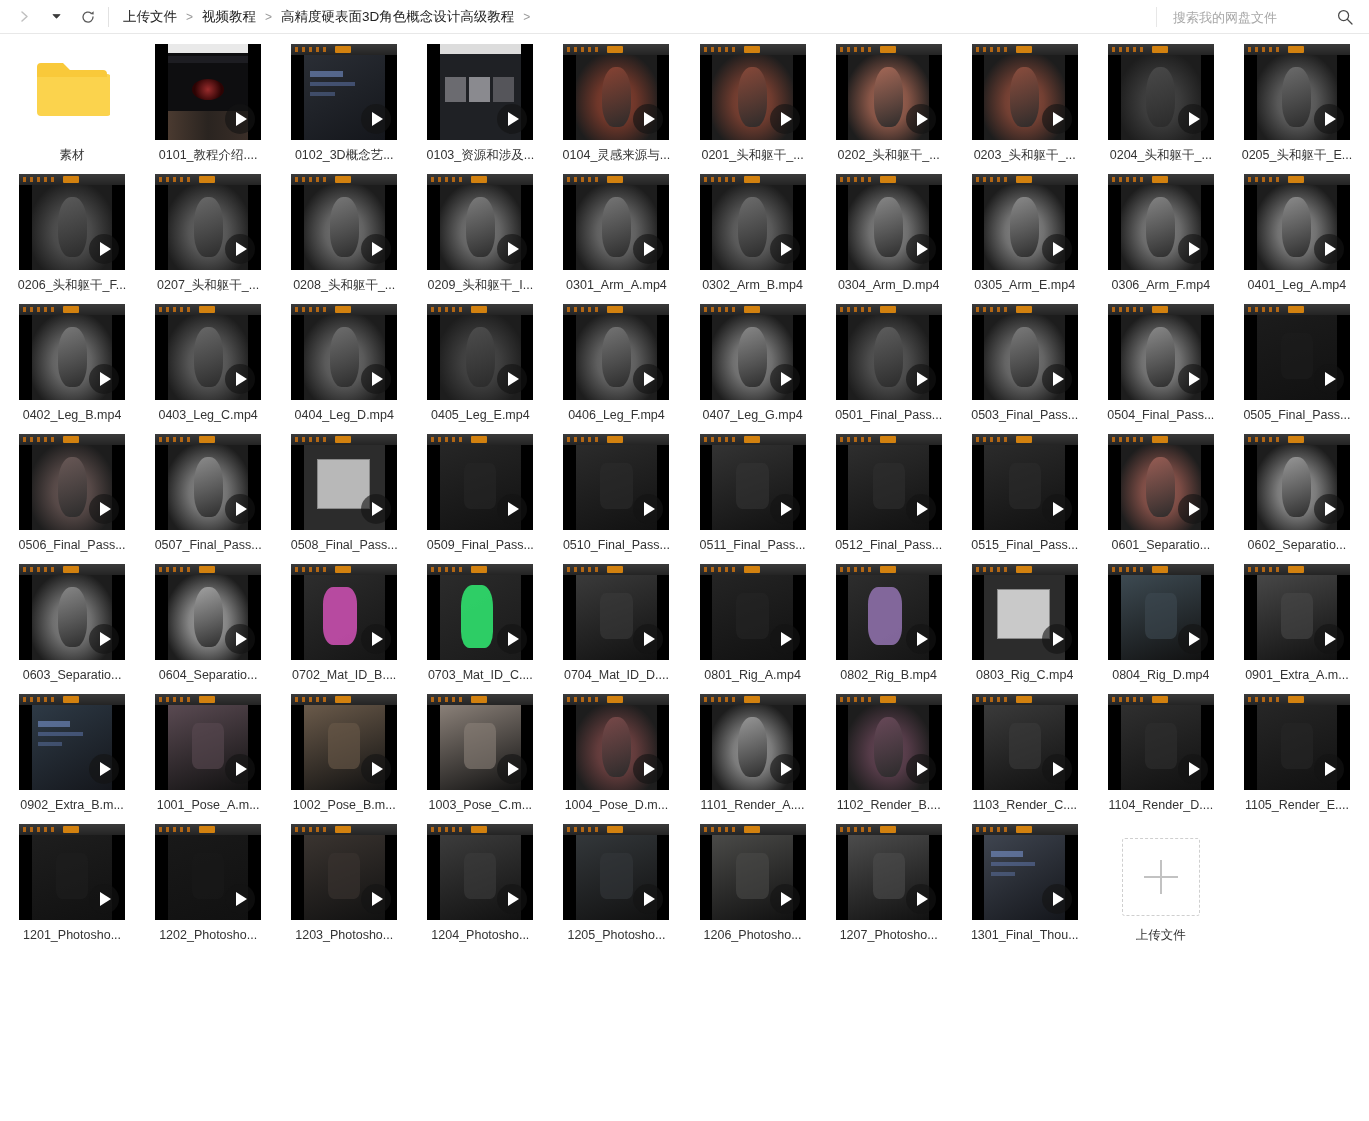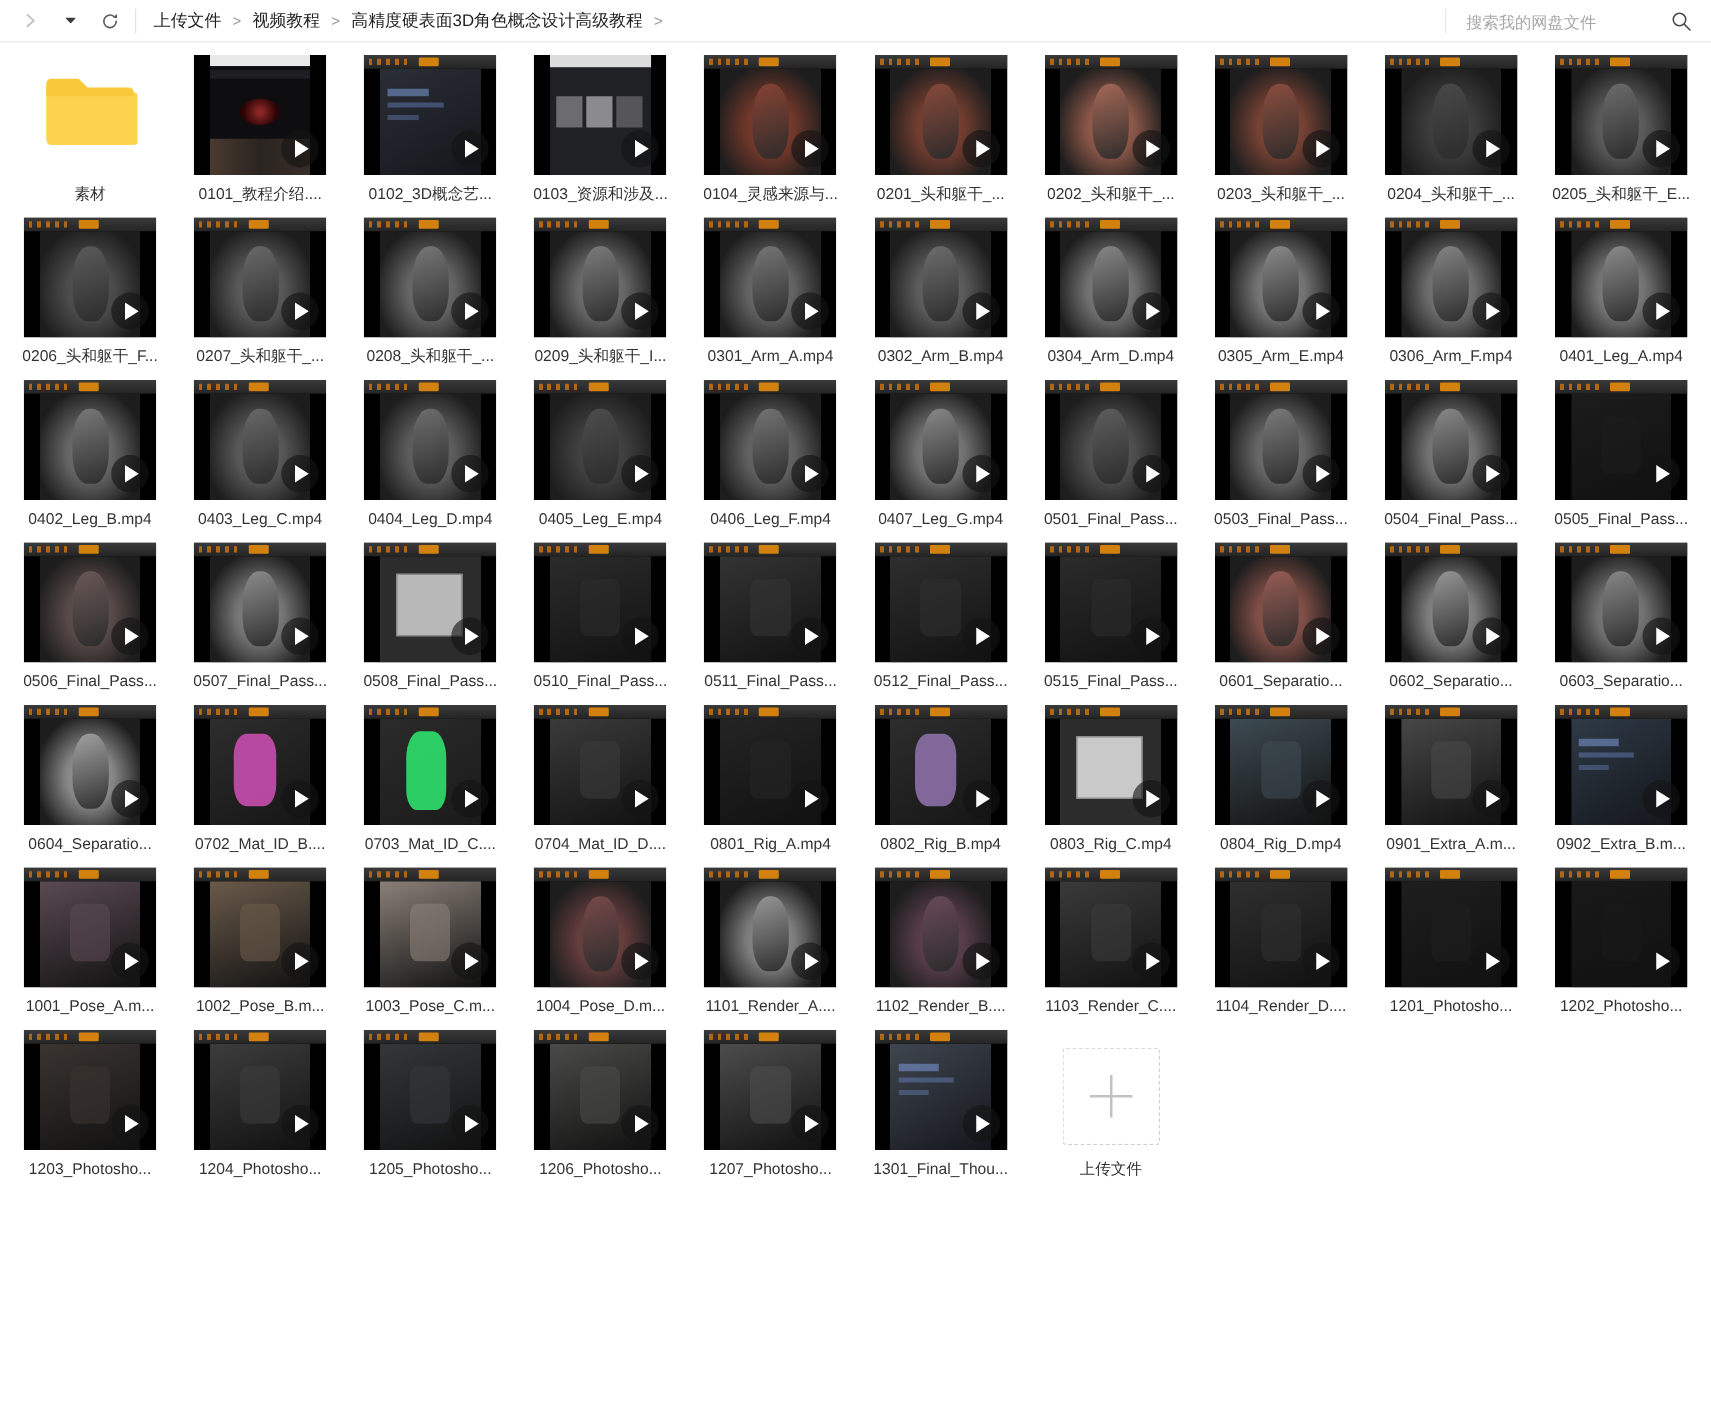--- a/index.html
+++ b/index.html
@@ -655,20 +655,33 @@
           <div class="chrome"></div>
            <div class="play"></div>
          </div>
        </div>
        <div class="label">0508_Final_Pass...</div>
     </div>
     <div class="cell">
       <div class="thumb-box">
          <div class="video">
            <div class="inner">
+            <div style="position:absolute;left:0;right:0;top:11px;bottom:0;background:linear-gradient(160deg,#262626,#111);"></div>
+            <div style="position:absolute;left:30%;top:30%;width:40%;height:48%;background:#262626;opacity:.6;border-radius:18%;"></div>
+          </div>
+          <div class="chrome"></div>
+           <div class="play"></div>
+         </div>
+       </div>
+       <div class="label">0509_Final_Pass...</div>
+    </div>
+    <div class="cell">
+      <div class="thumb-box">
+         <div class="video">
+           <div class="inner">
             <div style="position:absolute;left:0;right:0;top:11px;bottom:0;background:linear-gradient(160deg,#2b2b2b,#111);"></div>
             <div style="position:absolute;left:30%;top:30%;width:40%;height:48%;background:#2b2b2b;opacity:.6;border-radius:18%;"></div>
           </div>
           <div class="chrome"></div>
            <div class="play"></div>
          </div>
        </div>
        <div class="label">0510_Final_Pass...</div>
     </div>
     <div class="cell">
@@ -977,20 +990,33 @@
          <div class="video">
            <div class="inner">
             <div style="position:absolute;left:0;right:0;top:11px;bottom:0;background:linear-gradient(160deg,#2f2f2f,#111);"></div>
             <div style="position:absolute;left:30%;top:30%;width:40%;height:48%;background:#2f2f2f;opacity:.6;border-radius:18%;"></div>
           </div>
           <div class="chrome"></div>
            <div class="play"></div>
          </div>
        </div>
        <div class="label">1104_Render_D....</div>
+    </div>
+    <div class="cell">
+      <div class="thumb-box">
+         <div class="video">
+           <div class="inner">
+            <div style="position:absolute;left:0;right:0;top:11px;bottom:0;background:linear-gradient(160deg,#262626,#111);"></div>
+            <div style="position:absolute;left:30%;top:30%;width:40%;height:48%;background:#262626;opacity:.6;border-radius:18%;"></div>
+          </div>
+          <div class="chrome"></div>
+           <div class="play"></div>
+         </div>
+       </div>
+       <div class="label">1105_Render_E....</div>
     </div>
     <div class="cell">
       <div class="thumb-box">
          <div class="video">
            <div class="inner">
             <div style="position:absolute;left:0;right:0;top:11px;bottom:0;background:linear-gradient(160deg,#1e1e1e,#111);"></div>
             <div style="position:absolute;left:30%;top:30%;width:40%;height:48%;background:#1e1e1e;opacity:.6;border-radius:18%;"></div>
           </div>
           <div class="chrome"></div>
            <div class="play"></div>

